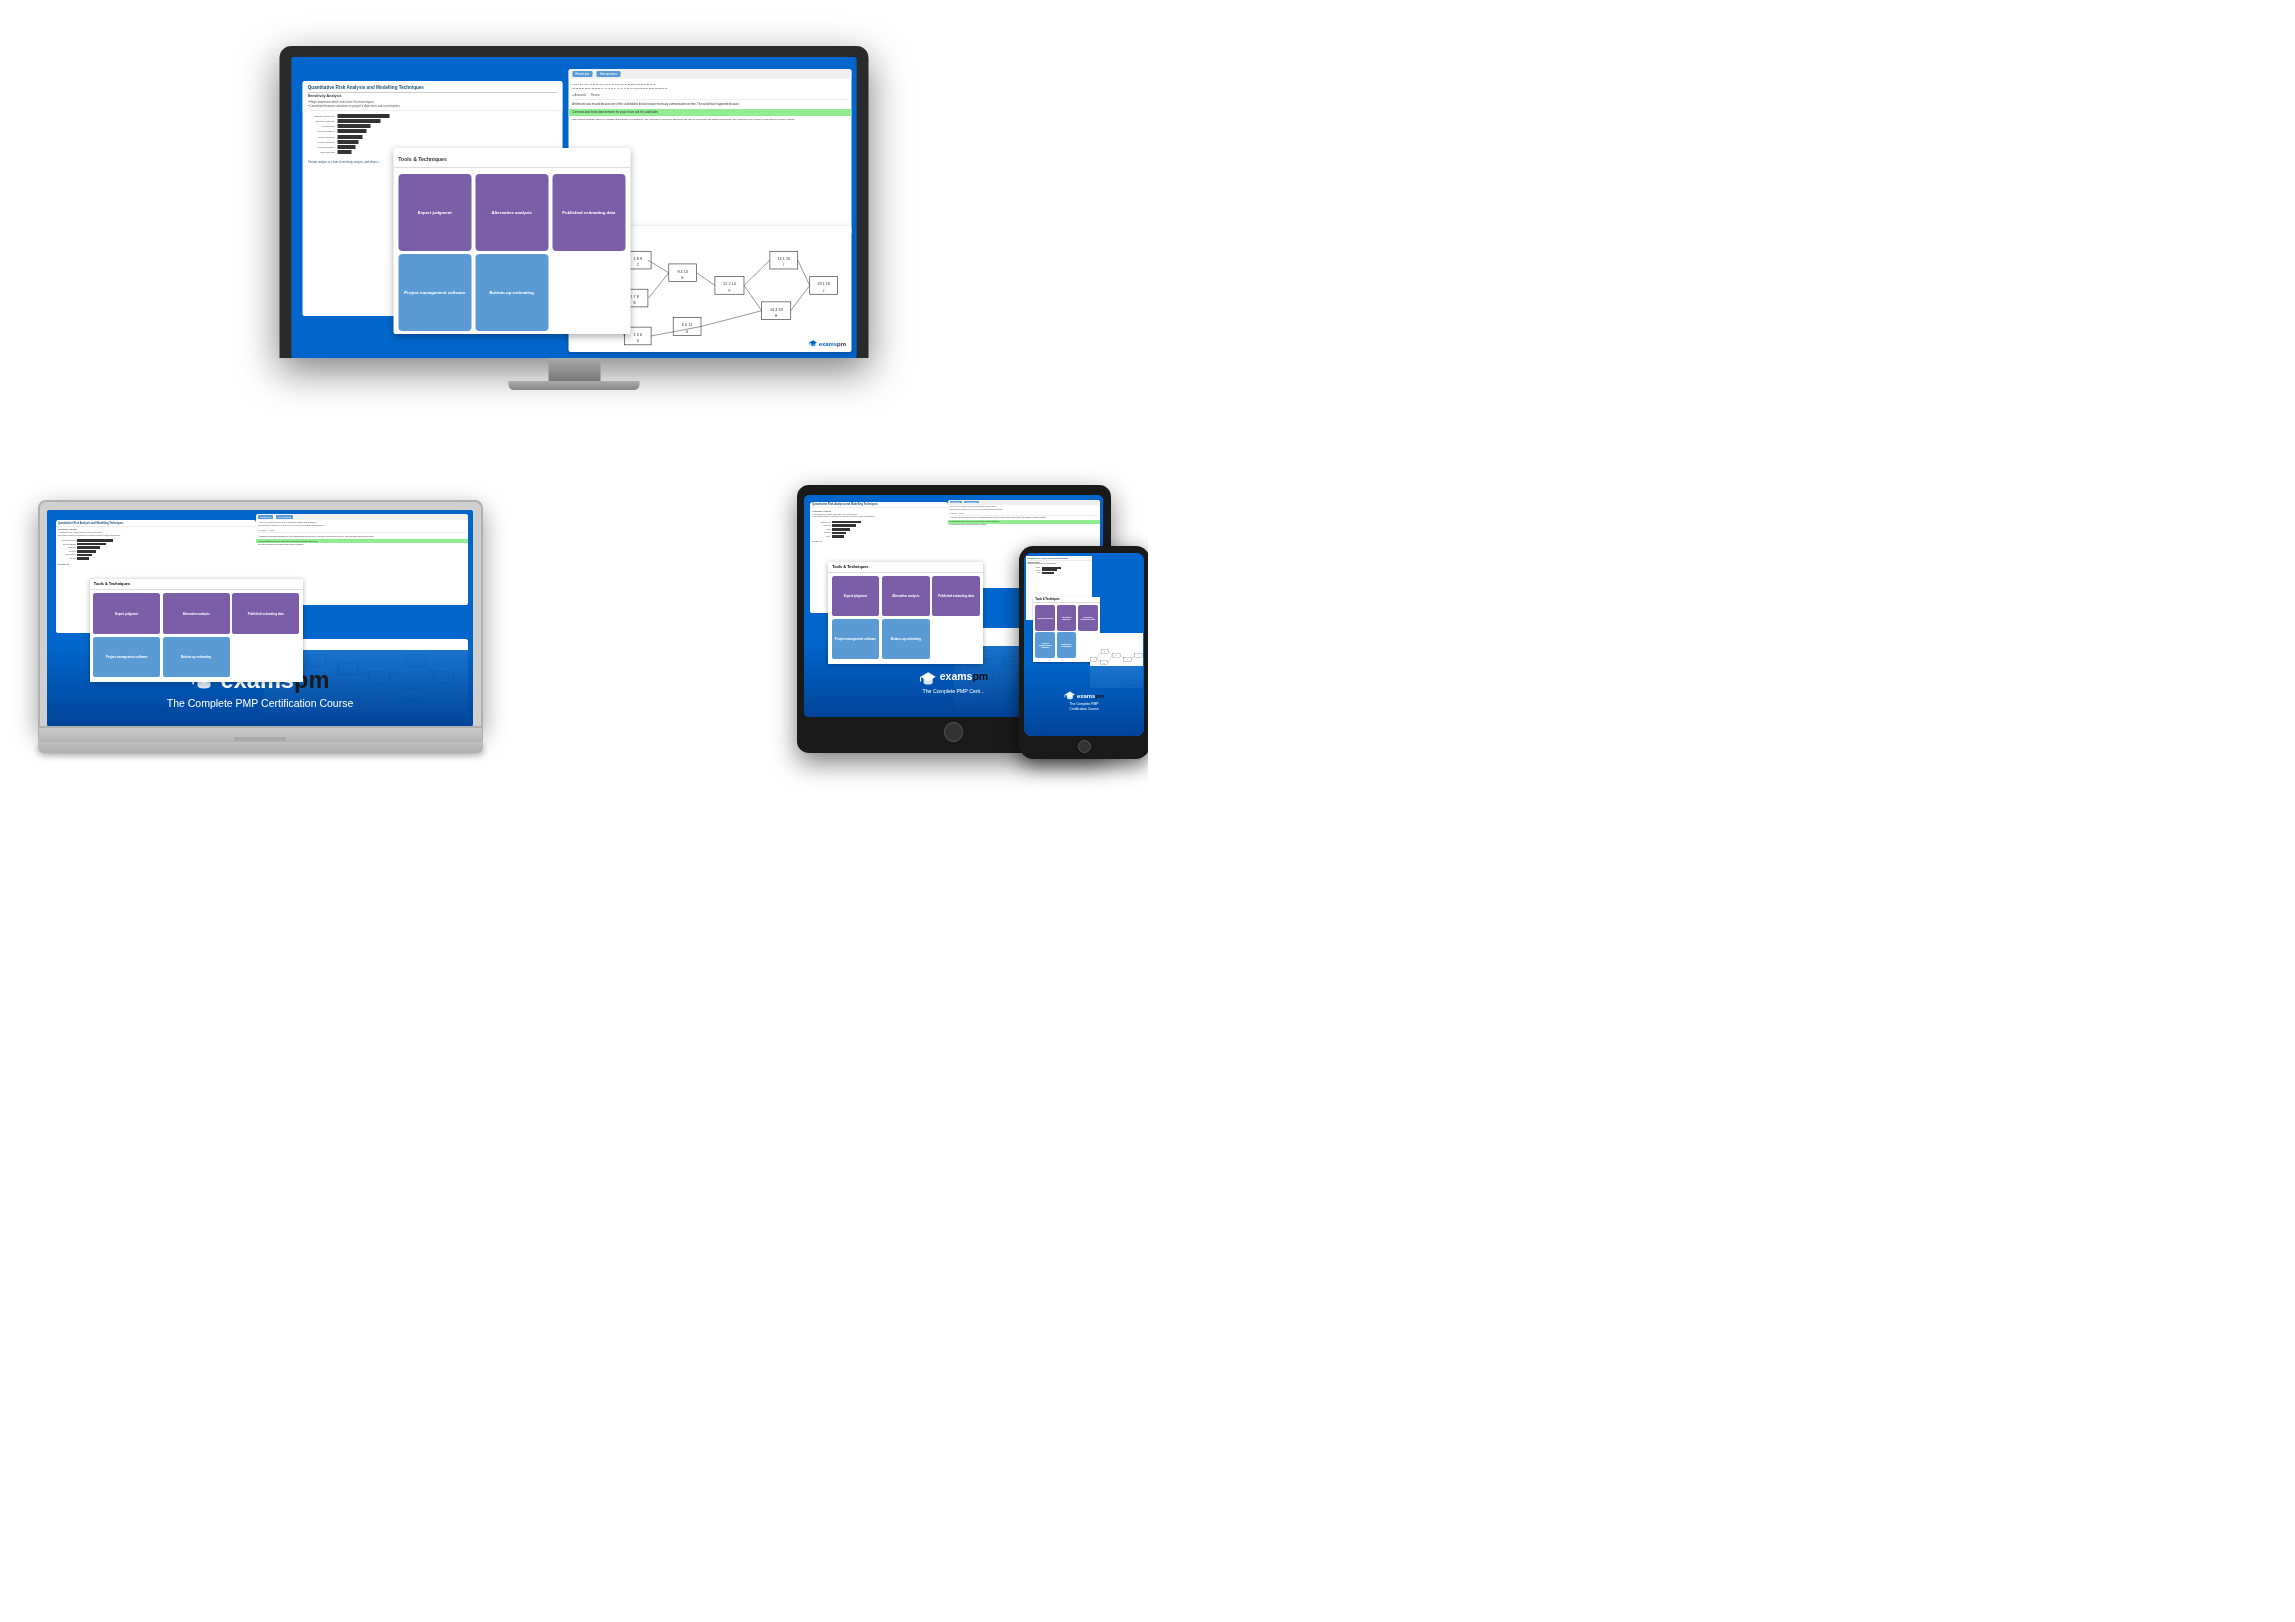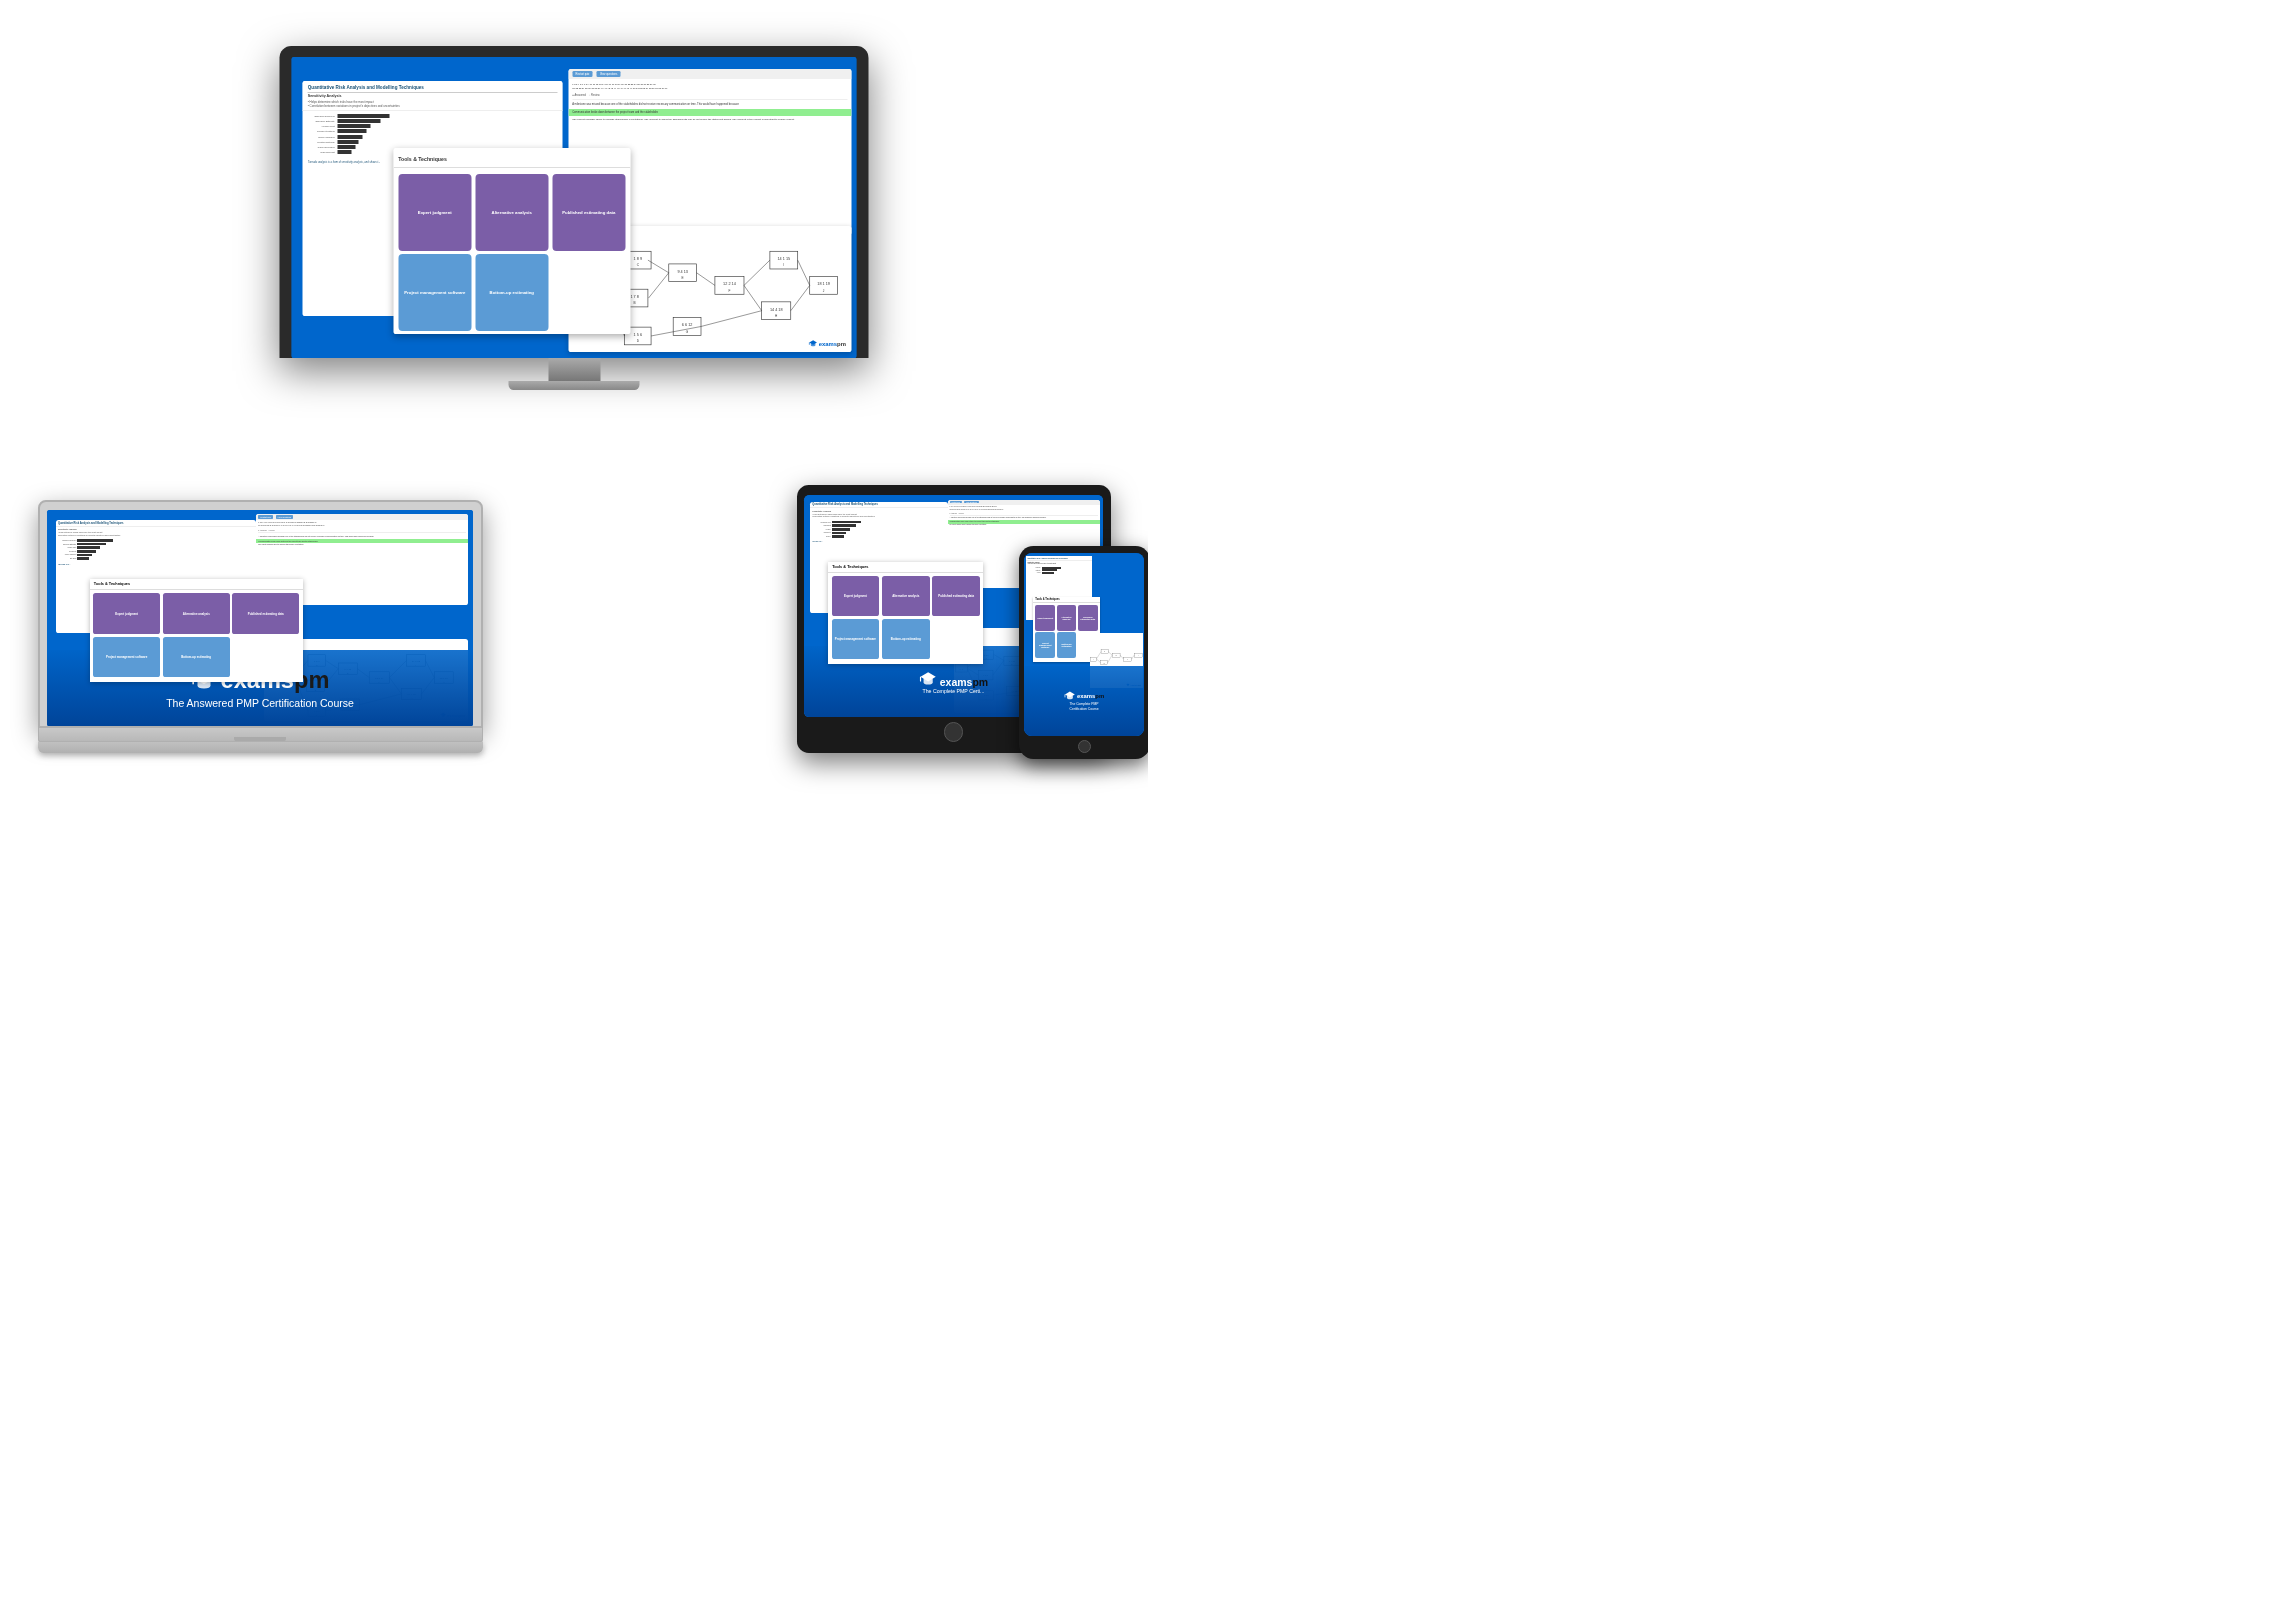--- a/index.html
+++ b/index.html
@@ -516,21 +516,21 @@
       height: 32%;
       background: linear-gradient(to bottom, rgba(0,100,200,0.9), #004499);
       display: flex;
       flex-direction: column;
       align-items: center;
       justify-content: center;
     }
 
     .tablet-brand-logo {
       display: flex;
-      align-items: flex-end;
+      align-items: flex-start;
       gap: 2.6px;
     }
 
     .tablet-brand-text {
       font-size: 10.5px;
       font-weight: bold;
     }
 
     .tablet-brand-subtitle {
       color: white;
@@ -899,21 +899,21 @@
             <div class="brand-logo-wrap">
               <svg width="26" height="26" viewBox="0 0 48 48">
                 <path d="M24 6L4 18l20 12 20-12-20-12z" fill="white"></path>
                 <path d="M4 18v12" stroke="white" stroke-width="3"></path>
                 <path d="M12 22v10c0 4 4 6 12 6s12-2 12-6V22" fill="white" opacity="0.85"></path>
               </svg>
               <span style="font-size:23.6px;font-weight:bold;">
                 <span style="color:white;">exams</span><span style="color:#1a1a1a;">pm</span>
               </span>
             </div>
-            <div style="color:white;font-size:10.5px;">The Answered PMP Certification Course</div>
+            <div style="color:white;font-size:10.5px;">The Complete PMP Certification Course</div>
           </div>
 
         </div>
       </div>
     </div>
     <div class="laptop-bottom"></div>
     <div class="laptop-base"></div>
   </div>
 
   <div class="tablet">

